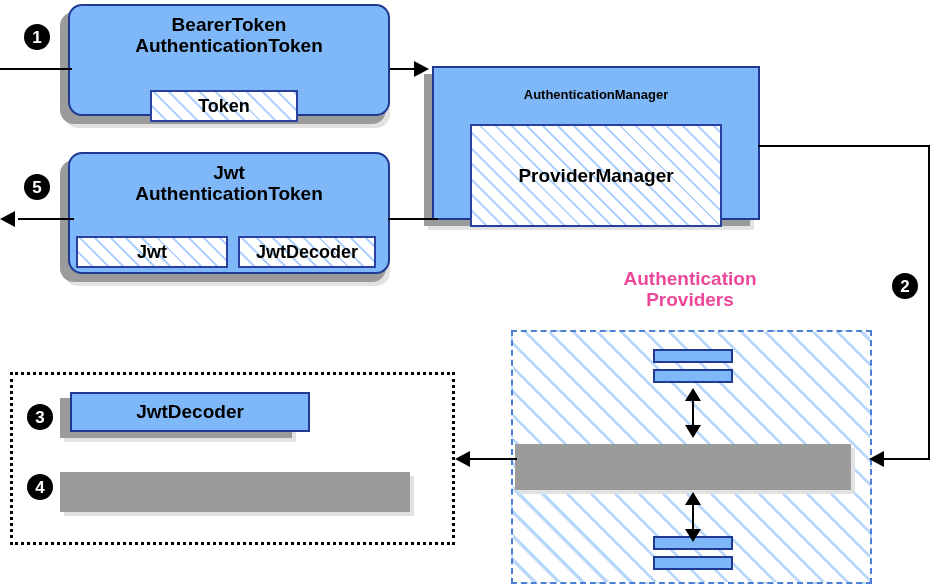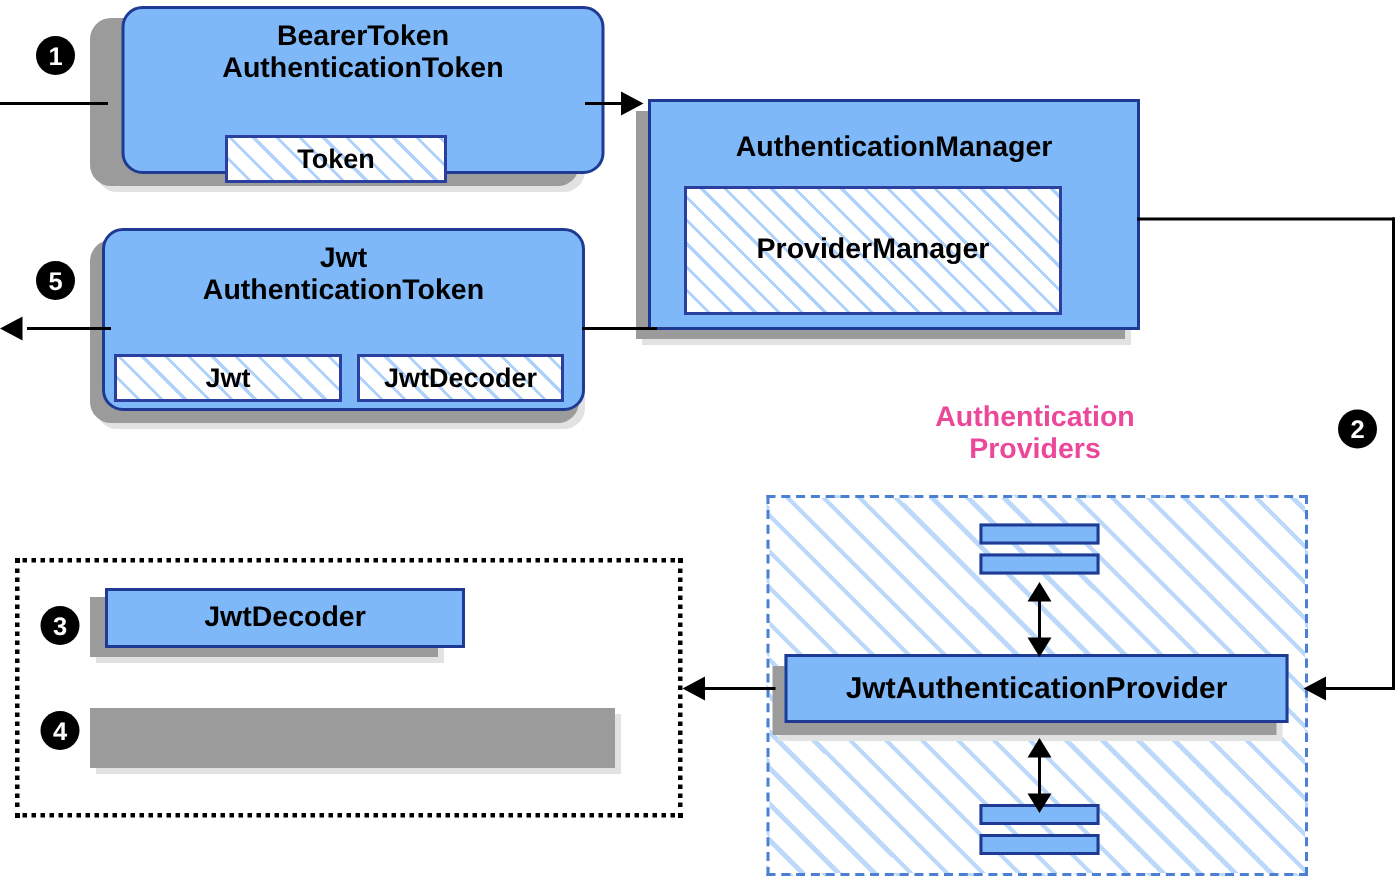--- a/index.html
+++ b/index.html
@@ -73,38 +73,38 @@
 </head>
 <body>
 
 <div id="stage">
 
   <div class="hline" style="left:0px;top:68px;width:72px;"></div>
 
   <div class="shadow-light" style="left:64px;top:16px;width:326px;height:112px;border-radius:14px;"></div>
   <div class="shadow-dark" style="left:60px;top:12px;width:326px;height:112px;border-radius:14px;"></div>
   <div class="node" style="left:68px;top:4px;width:322px;height:112px;border-radius:14px;
-              align-items:flex-start;padding-top:8px;margin-left:13px;">
+              align-items:flex-start;padding-top:8px;">
     <span class="lbl" style="font-size:19px;">BearerToken
 AuthenticationToken</span>
   </div>
   <div class="slot" style="left:150px;top:90px;width:148px;height:32px;font-size:18px;">
     <span>Token</span>
   </div>
 
   <div class="hline" style="left:390px;top:68px;width:32px;"></div>
   <div class="arrow-r" style="left:414px;top:61px;"></div>
 
   <div class="shadow-light" style="left:428px;top:78px;width:326px;height:152px;"></div>
   <div class="shadow-dark" style="left:424px;top:74px;width:326px;height:152px;"></div>
   <div class="node" style="left:432px;top:66px;width:328px;height:154px;
               align-items:flex-start;padding-top:20px;">
-    <span class="lbl" style="font-size:19px;">AuthenticationManager</span>
+    <span class="lbl" style="font-size:13px;">AuthenticationManager</span>
   </div>
-  <div class="slot" style="left:456px;top:124px;width:252px;height:86px;font-size:19px;">
+  <div class="slot" style="left:470px;top:124px;width:252px;height:103px;font-size:19px;">
     <span>ProviderManager</span>
   </div>
 
   <div class="shadow-light" style="left:64px;top:164px;width:326px;height:122px;border-radius:14px;"></div>
   <div class="shadow-dark" style="left:60px;top:160px;width:326px;height:122px;border-radius:14px;"></div>
   <div class="node" style="left:68px;top:152px;width:322px;height:122px;border-radius:14px;
               align-items:flex-start;padding-top:8px;">
     <span class="lbl" style="font-size:19px;">Jwt
 AuthenticationToken</span>
   </div>
@@ -132,23 +132,20 @@
 
   <div class="bar" style="left:653px;top:349px;width:80px;height:14px;"></div>
   <div class="bar" style="left:653px;top:369px;width:80px;height:14px;"></div>
 
   <div class="vline" style="left:692px;top:391px;height:37px;"></div>
   <div class="arrow-u" style="left:685px;top:388px;"></div>
   <div class="arrow-d" style="left:685px;top:425px;"></div>
 
   <div class="shadow-light" style="left:519px;top:448px;width:336px;height:46px;"></div>
   <div class="shadow-dark" style="left:515px;top:444px;width:336px;height:46px;"></div>
-  <div class="node" style="left:523px;top:436px;width:336px;height:46px;">
-    <span class="lbl" style="font-size:20px;">JwtAuthenticationProvider</span>
-  </div>
 
   <div class="vline" style="left:692px;top:495px;height:37px;"></div>
   <div class="arrow-u" style="left:685px;top:492px;"></div>
   <div class="arrow-d" style="left:685px;top:529px;"></div>
 
   <div class="bar" style="left:653px;top:536px;width:80px;height:14px;"></div>
   <div class="bar" style="left:653px;top:556px;width:80px;height:14px;"></div>
 
   <div class="hline" style="left:470px;top:458px;width:47px;"></div>
   <div class="arrow-l" style="left:455px;top:451px;"></div>

